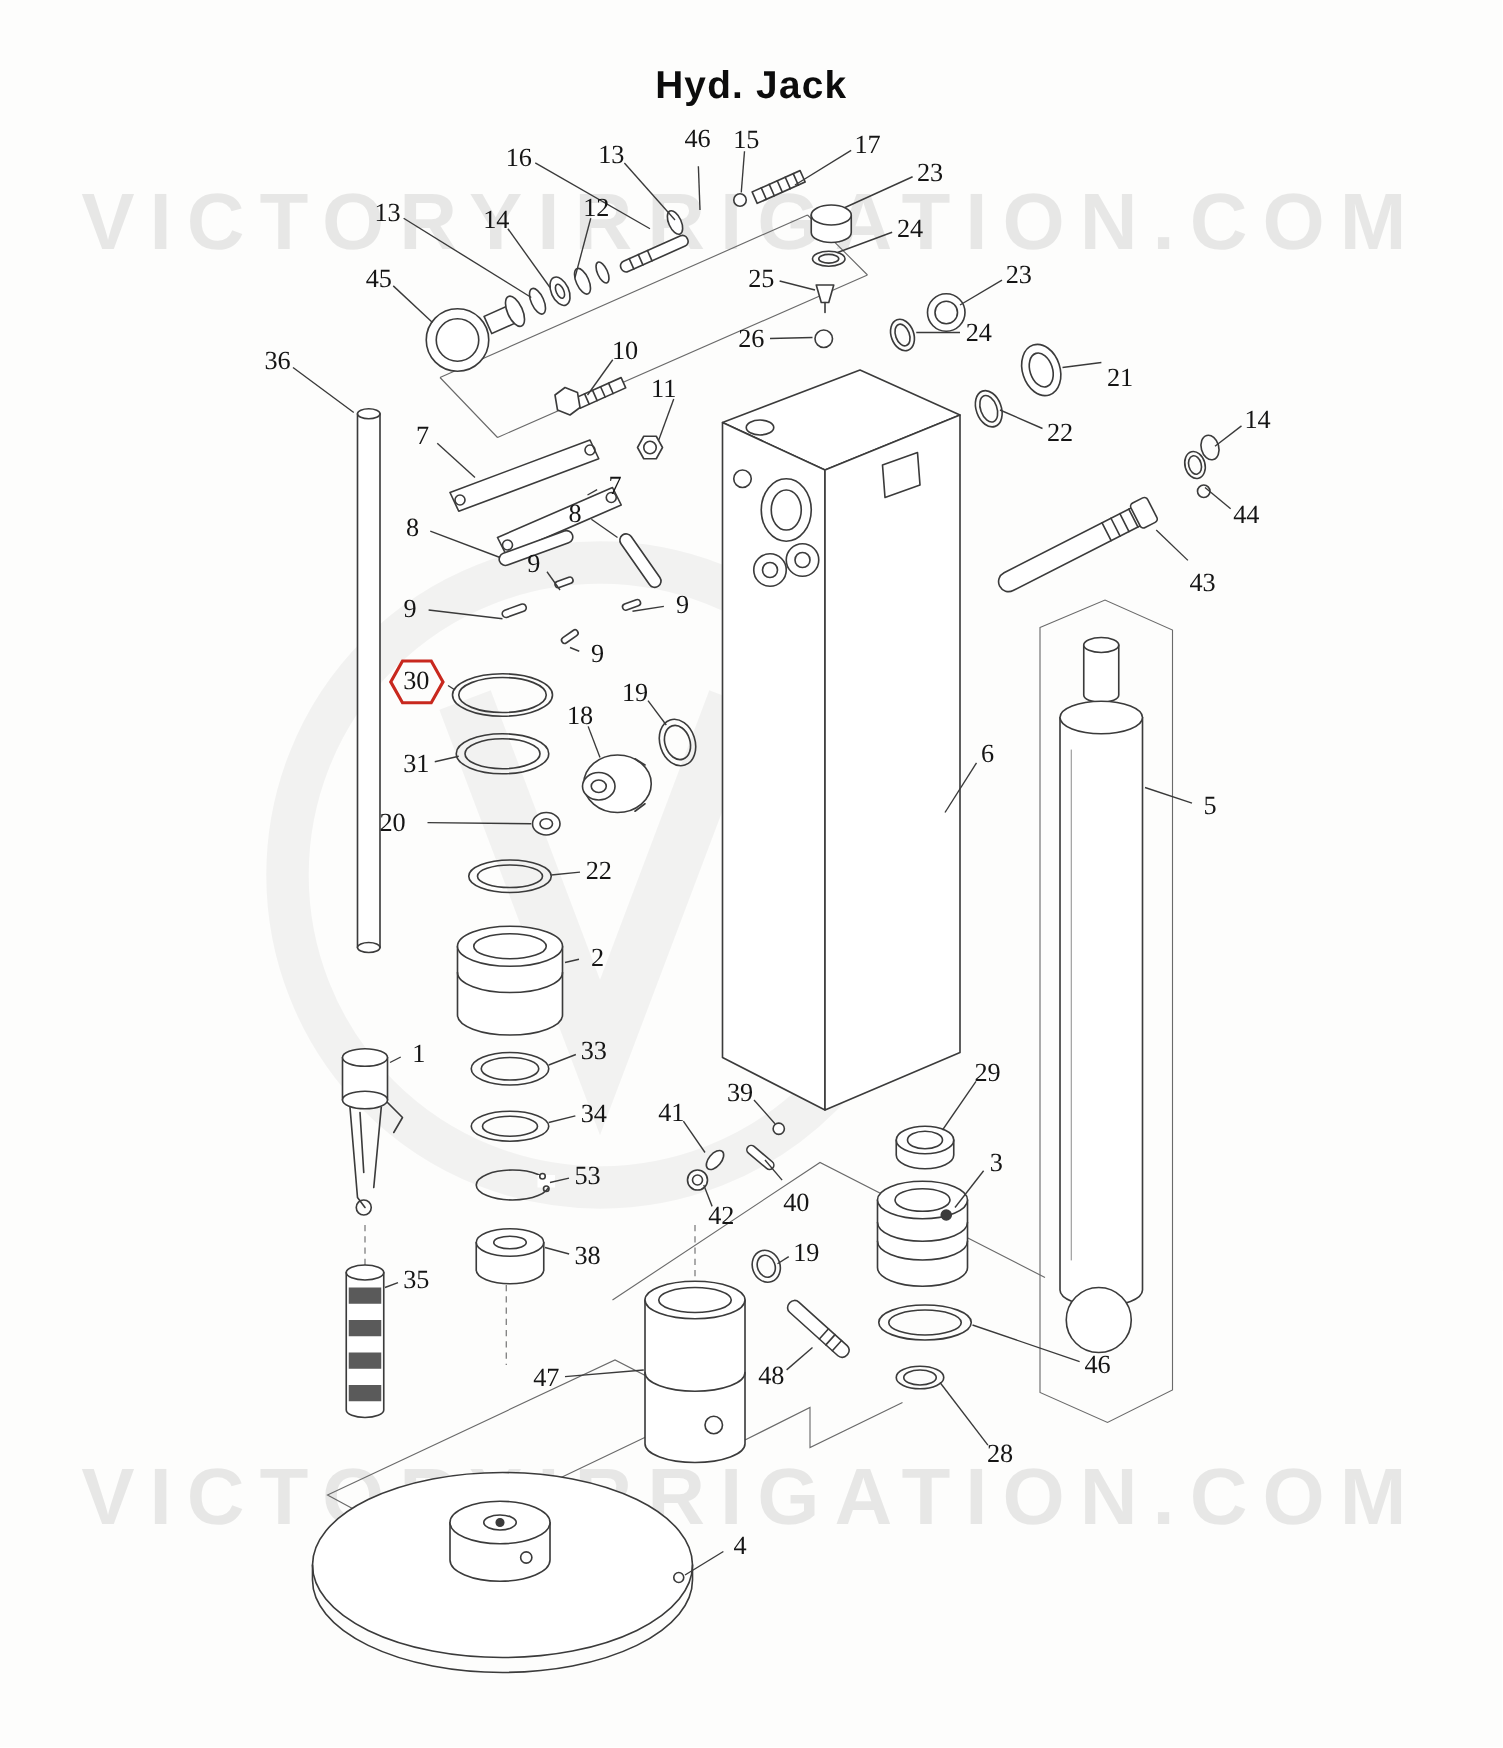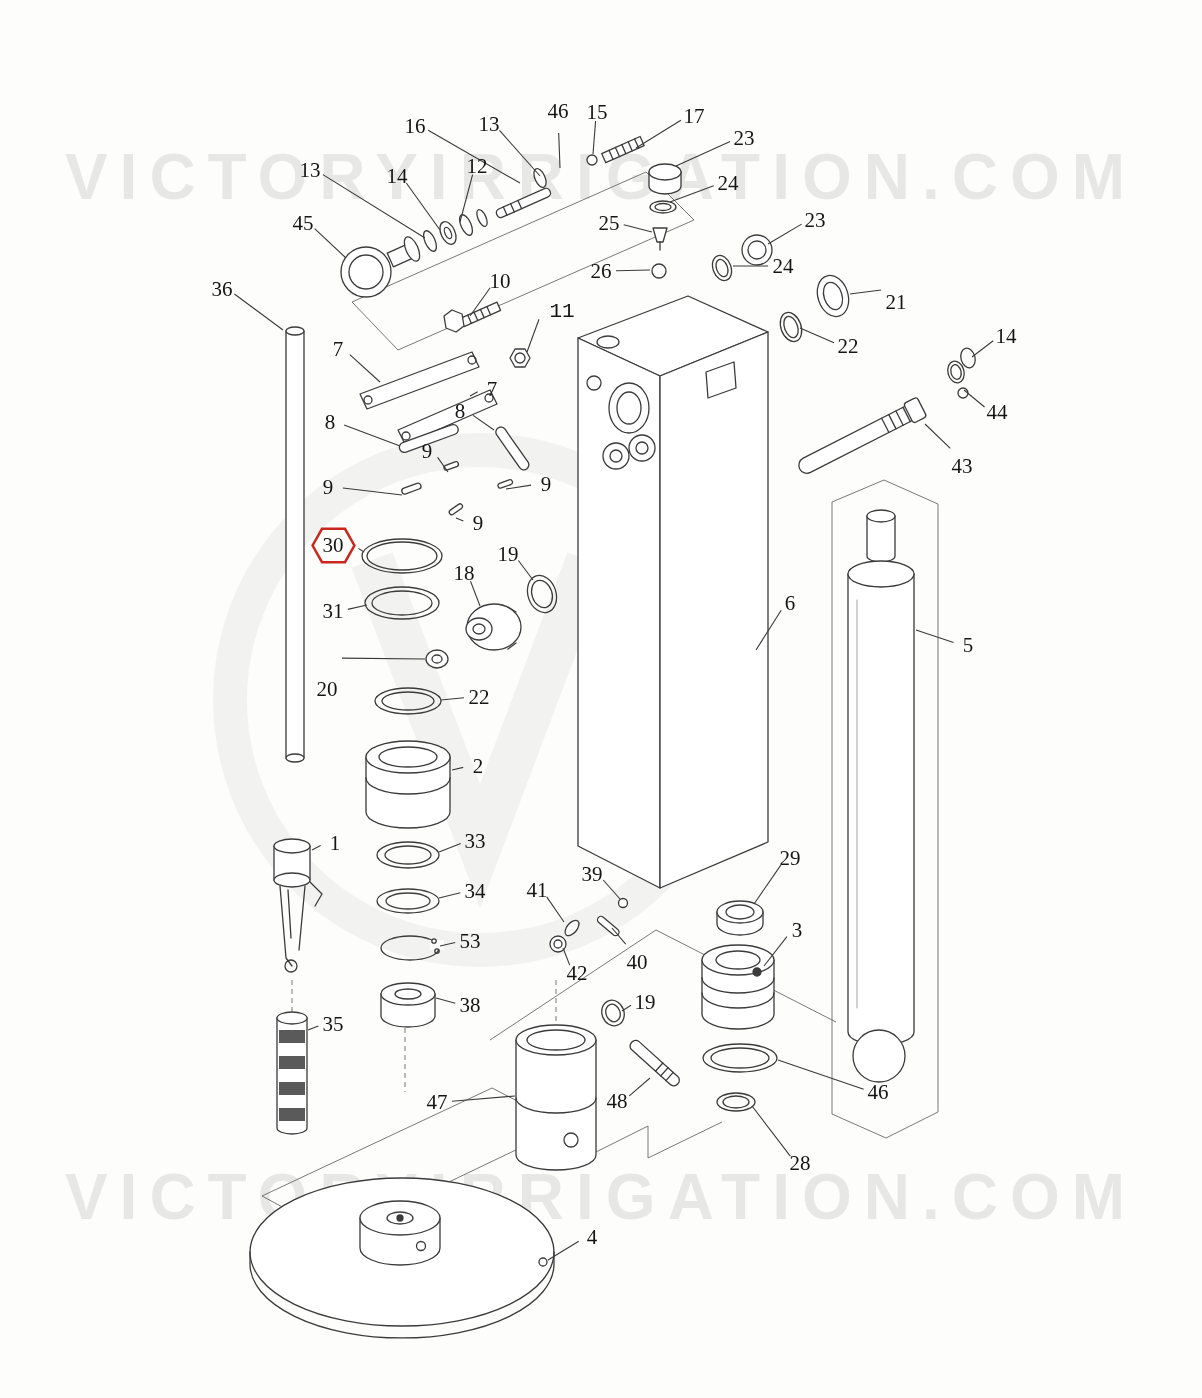--- a/index.html
+++ b/index.html
@@ -20,20 +20,21 @@
               font-family:"Liberation Serif",serif;font-size:21px;color:#151515;line-height:1;}
   .part-label span{position:relative;z-index:2;}
   .part-label .hex{position:absolute;left:50%;top:50%;transform:translate(-50%,-50%);
                    width:46px;height:38px;z-index:1;}
 </style>
 </head>
 <body>
 
 <div class="page">
 
+  <div class="page-title">Hyd. Jack</div>
   <div class="watermark top">VICTORYIRRIGATION.COM</div>
   <div class="watermark bottom">VICTORYIRRIGATION.COM</div>
 
   <svg id="art" width="1202" height="1398" viewBox="0 0 1202 1398" xmlns="http://www.w3.org/2000/svg">
 
     <g stroke="rgba(0,0,0,0.045)" fill="none">
       <circle cx="480" cy="700" r="250" stroke-width="34"></circle>
       <path d="M372,560 L480,846 L588,560" stroke-width="44"></path>
     </g>
 
@@ -427,42 +428,42 @@
       <div class="part-label" style="left: 477px; top: 166px;"><span>12</span></div>
       <div class="part-label" style="left: 728px; top: 183px;"><span>24</span></div>
       <div class="part-label" style="left: 303px; top: 223px;"><span>45</span></div>
       <div class="part-label" style="left: 609px; top: 223px;"><span>25</span></div>
       <div class="part-label" style="left: 815px; top: 220px;"><span>23</span></div>
       <div class="part-label" style="left: 601px; top: 271px;"><span>26</span></div>
       <div class="part-label" style="left: 783px; top: 266px;"><span>24</span></div>
       <div class="part-label" style="left: 896px; top: 302px;"><span>21</span></div>
       <div class="part-label" style="left: 222px; top: 289px;"><span>36</span></div>
       <div class="part-label" style="left: 500px; top: 281px;"><span>10</span></div>
-      <div class="part-label" style="left: 562px; top: 311px; font-family: Liberation Mono, monospace;"><span>11</span></div>
+      <div class="part-label" style="left: 531px; top: 311px;"><span>11</span></div>
       <div class="part-label" style="left: 848px; top: 346px;"><span>22</span></div>
       <div class="part-label" style="left: 1006px; top: 336px;"><span>14</span></div>
       <div class="part-label" style="left: 338px; top: 349px;"><span>7</span></div>
       <div class="part-label" style="left: 492px; top: 389px;"><span>7</span></div>
       <div class="part-label" style="left: 997px; top: 412px;"><span>44</span></div>
       <div class="part-label" style="left: 330px; top: 422px;"><span>8</span></div>
       <div class="part-label" style="left: 460px; top: 411px;"><span>8</span></div>
       <div class="part-label" style="left: 962px; top: 466px;"><span>43</span></div>
       <div class="part-label" style="left: 427px; top: 451px;"><span>9</span></div>
       <div class="part-label" style="left: 328px; top: 487px;"><span>9</span></div>
       <div class="part-label" style="left: 546px; top: 484px;"><span>9</span></div>
       <div class="part-label" style="left: 478px; top: 523px;"><span>9</span></div>
       <div class="part-label hl" style="left: 333px; top: 545px;"><svg class="hex" viewBox="0 0 44 36">
           <polygon points="11,2 33,2 42,18 33,34 11,34 2,18" fill="none" stroke="#c8281e" stroke-width="2.4"></polygon>
         </svg><span>30</span></div>
       <div class="part-label" style="left: 508px; top: 554px;"><span>19</span></div>
       <div class="part-label" style="left: 464px; top: 573px;"><span>18</span></div>
       <div class="part-label" style="left: 333px; top: 611px;"><span>31</span></div>
       <div class="part-label" style="left: 790px; top: 603px;"><span>6</span></div>
       <div class="part-label" style="left: 968px; top: 645px;"><span>5</span></div>
-      <div class="part-label" style="left: 327px; top: 658px; margin-top: 31px;"><span>20</span></div>
+      <div class="part-label" style="left: 314px; top: 658px;"><span>20</span></div>
       <div class="part-label" style="left: 479px; top: 697px;"><span>22</span></div>
       <div class="part-label" style="left: 478px; top: 766px;"><span>2</span></div>
       <div class="part-label" style="left: 335px; top: 843px;"><span>1</span></div>
       <div class="part-label" style="left: 475px; top: 841px;"><span>33</span></div>
       <div class="part-label" style="left: 475px; top: 891px;"><span>34</span></div>
       <div class="part-label" style="left: 592px; top: 874px;"><span>39</span></div>
       <div class="part-label" style="left: 537px; top: 890px;"><span>41</span></div>
       <div class="part-label" style="left: 790px; top: 858px;"><span>29</span></div>
       <div class="part-label" style="left: 470px; top: 941px;"><span>53</span></div>
       <div class="part-label" style="left: 637px; top: 962px;"><span>40</span></div>

